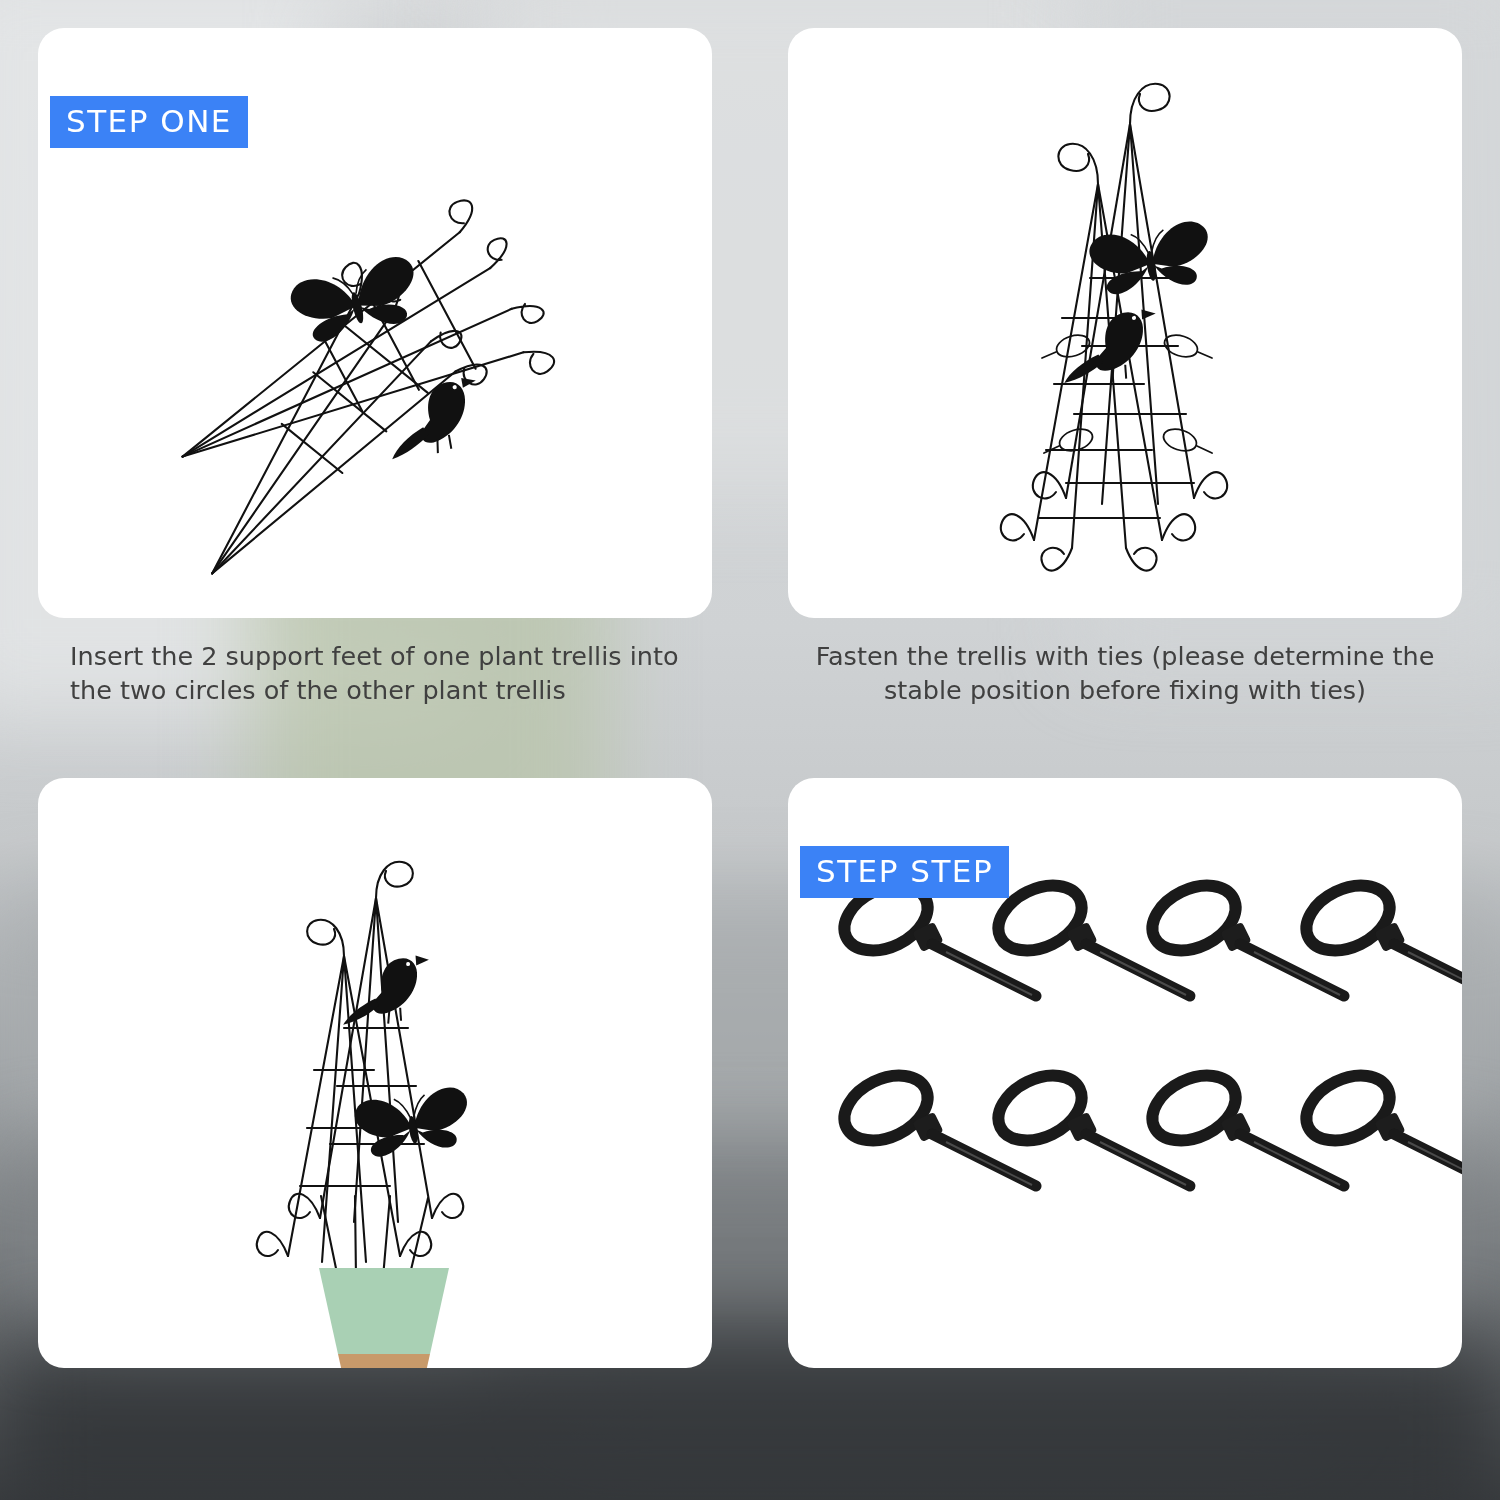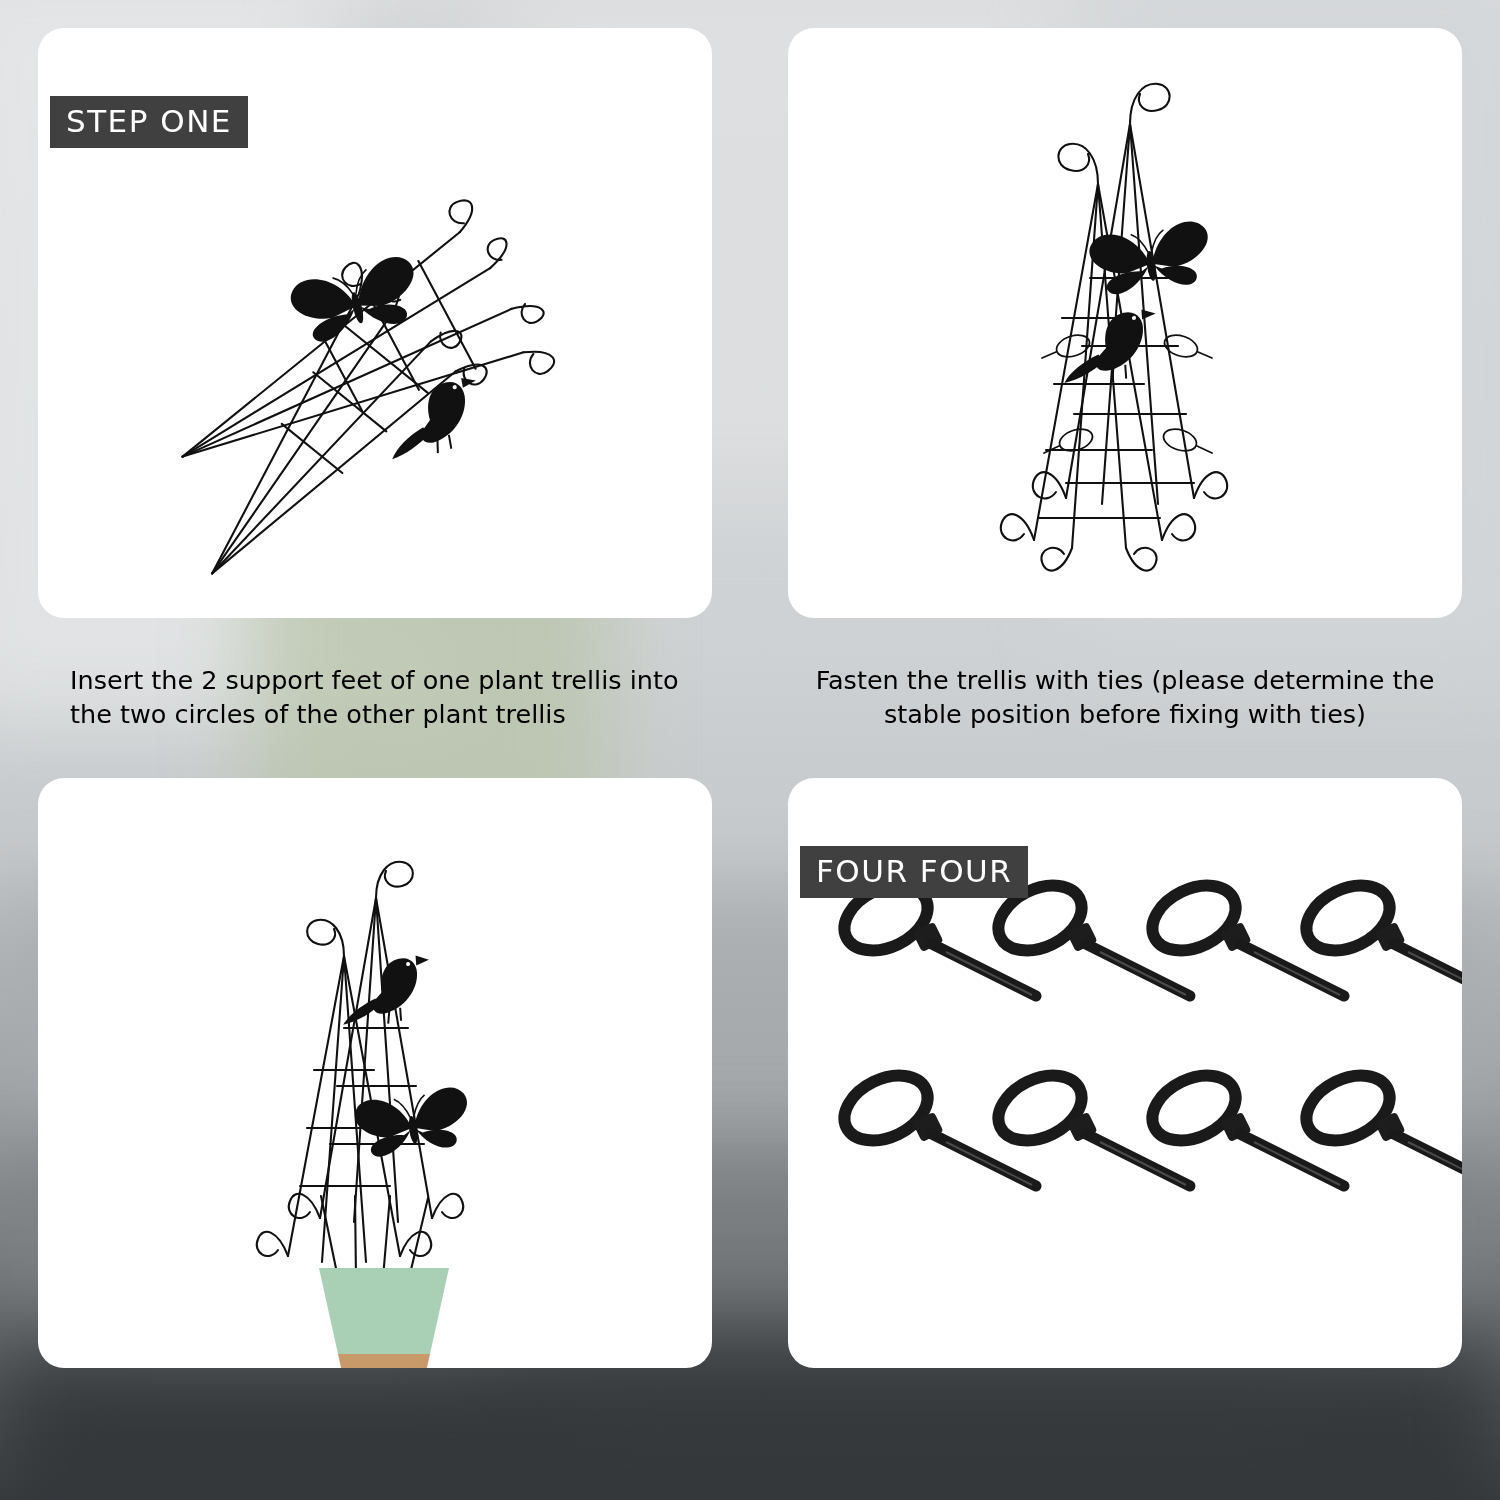--- a/index.html
+++ b/index.html
@@ -57,35 +57,34 @@
     position: relative;
     background: #ffffff;
     border-radius: 26px;
     flex: 0 0 590px;
     overflow: hidden;
   }
   .badge {
     position: absolute;
     left: 12px;
     top: 68px;
-    background: #404040;
+    background: #3b82f6;
     color: #ffffff;
     font-size: 31px;
     letter-spacing: 1.5px;
     padding: 7px 16px 9px 16px;
     font-weight: 400;
     white-space: nowrap;
   }
   .caption {
     text-align: center;
-    color: #000000;
+    color: #404040;
     font-size: 25.5px;
     line-height: 1.32;
     padding: 22px 26px 0 26px;
-    margin-top: 24px;
   }
   .caption.left-align { text-align: left; padding-left: 32px; }
 
   .art {
     position: absolute;
     inset: 0;
   }
   svg { display: block; }
 
   
@@ -331,17 +330,17 @@
             <use href="#tie" x="252" y="140"></use>
             <use href="#tie" x="406" y="140"></use>
             <use href="#tie" x="560" y="140"></use>
             <use href="#tie" x="98" y="330"></use>
             <use href="#tie" x="252" y="330"></use>
             <use href="#tie" x="406" y="330"></use>
             <use href="#tie" x="560" y="330"></use>
           </g>
         </svg>
       </div>
-      <div class="badge">FOUR FOUR</div>
+      <div class="badge">STEP STEP</div>
     </div>
   </div>
 
 </div>
 
 </body></html>

